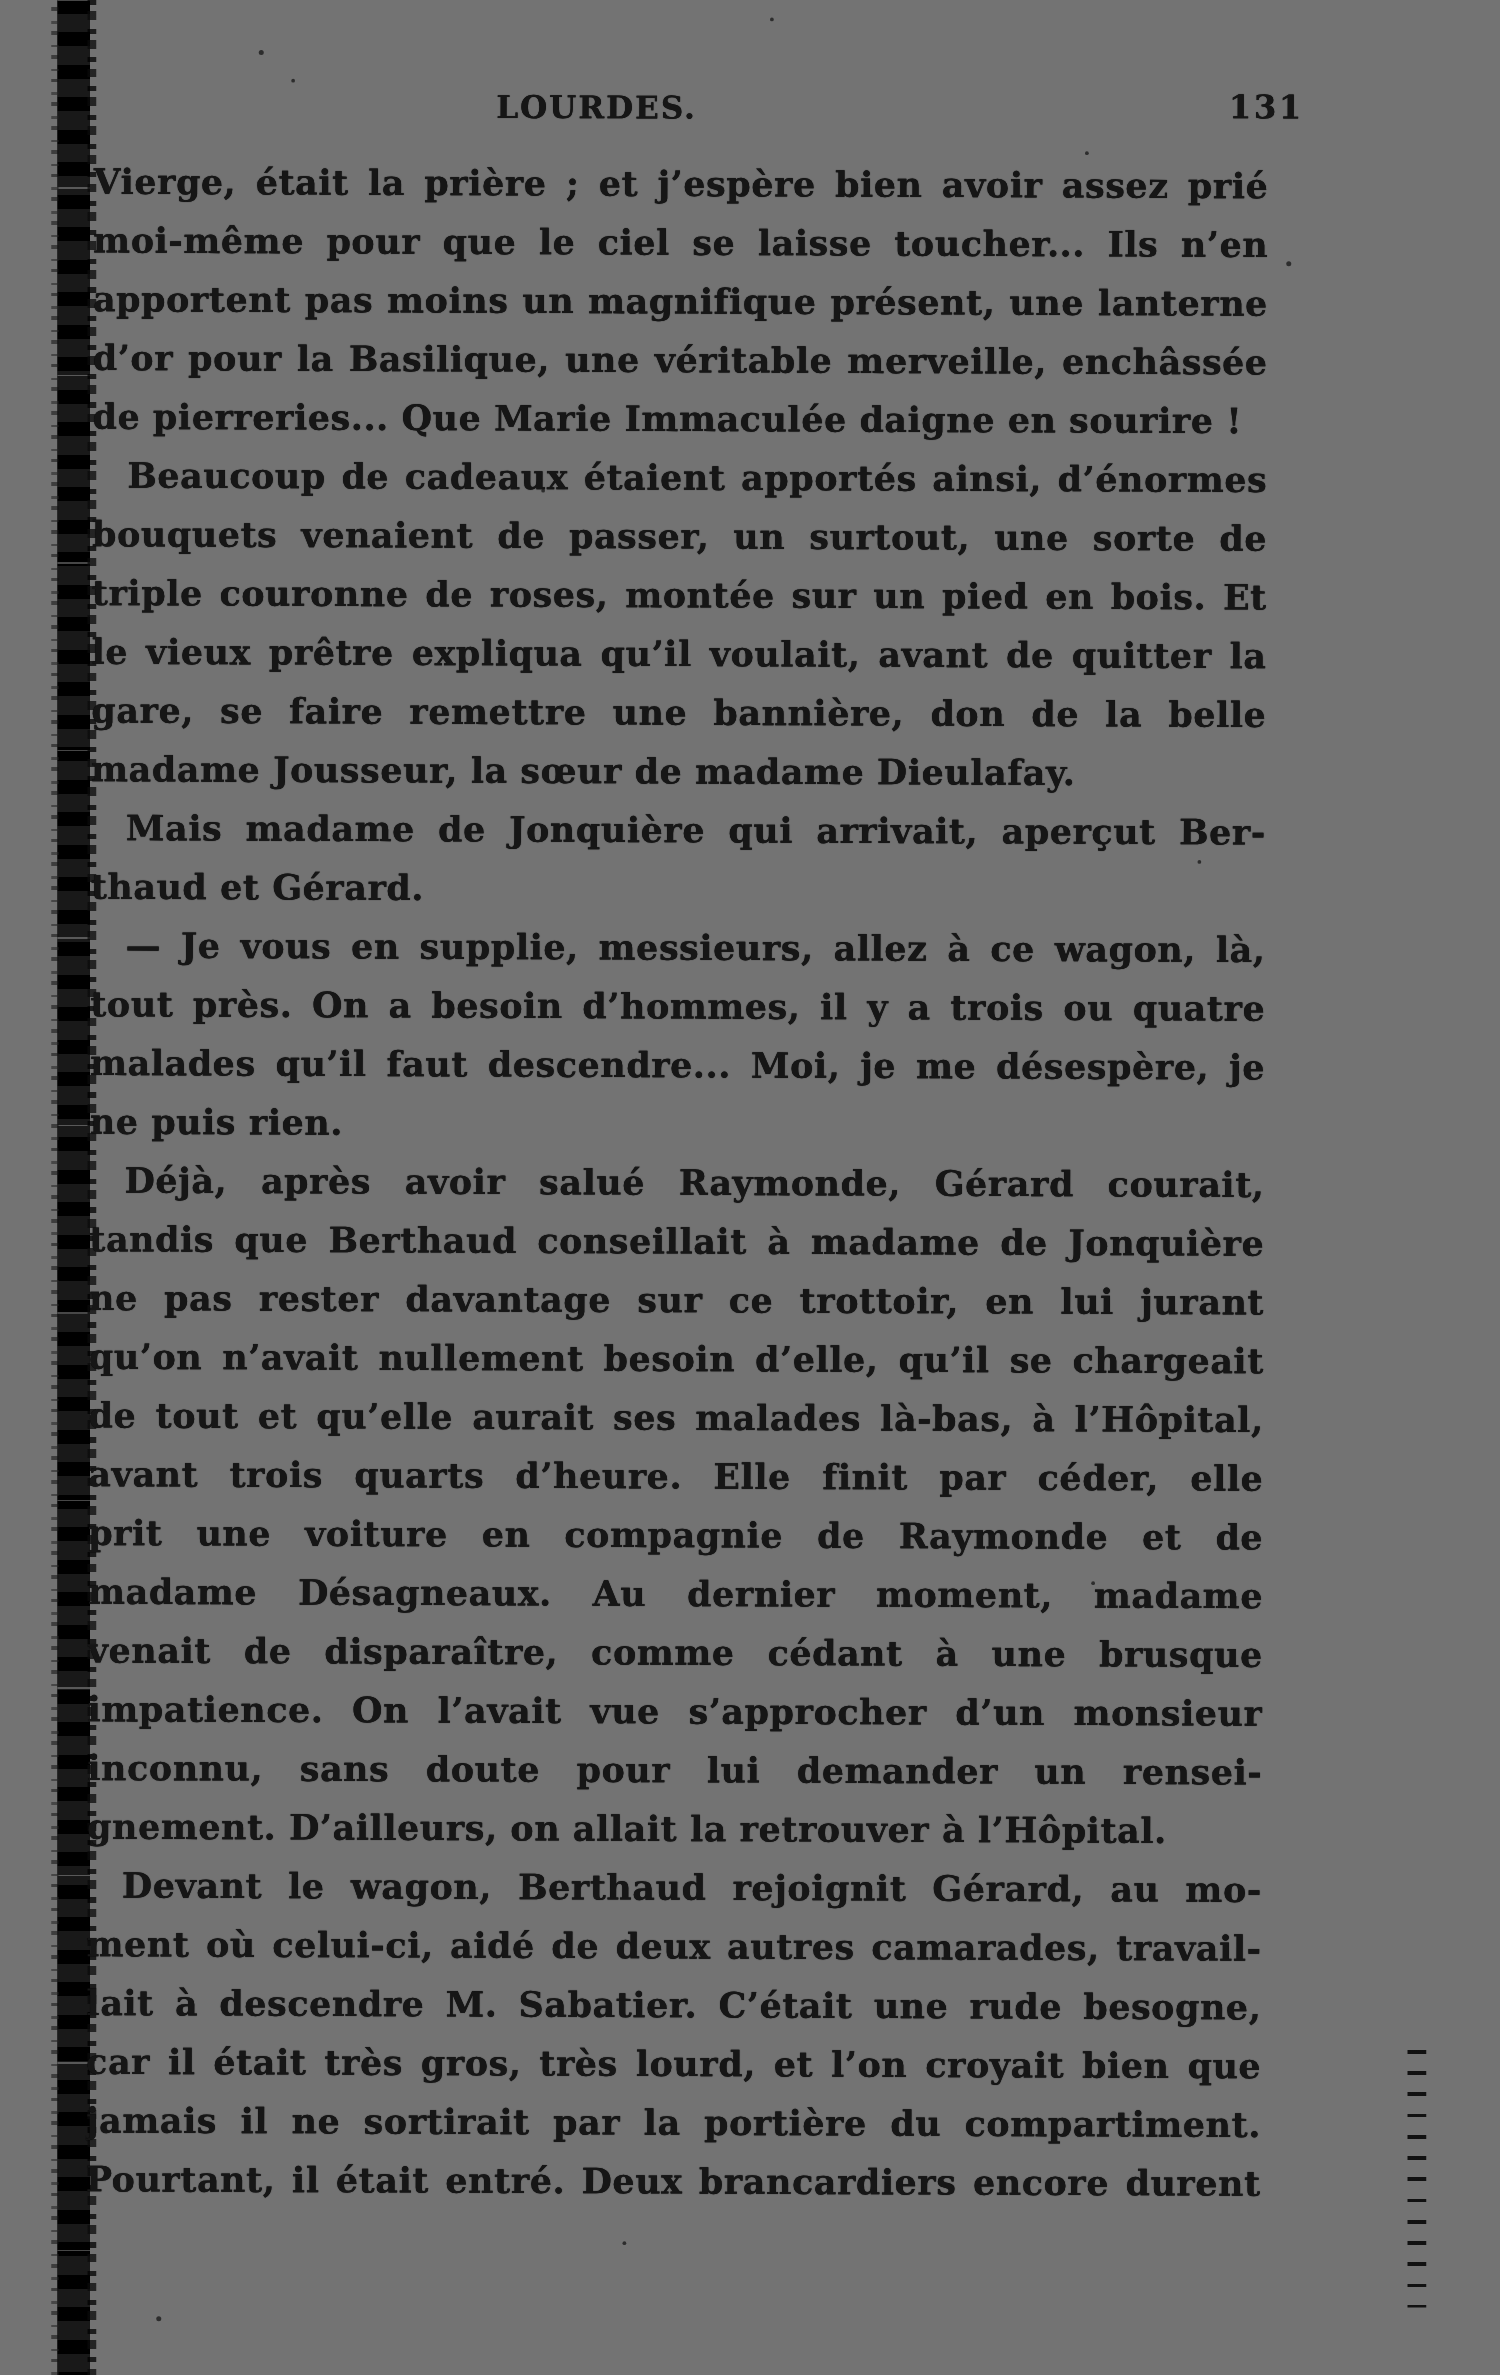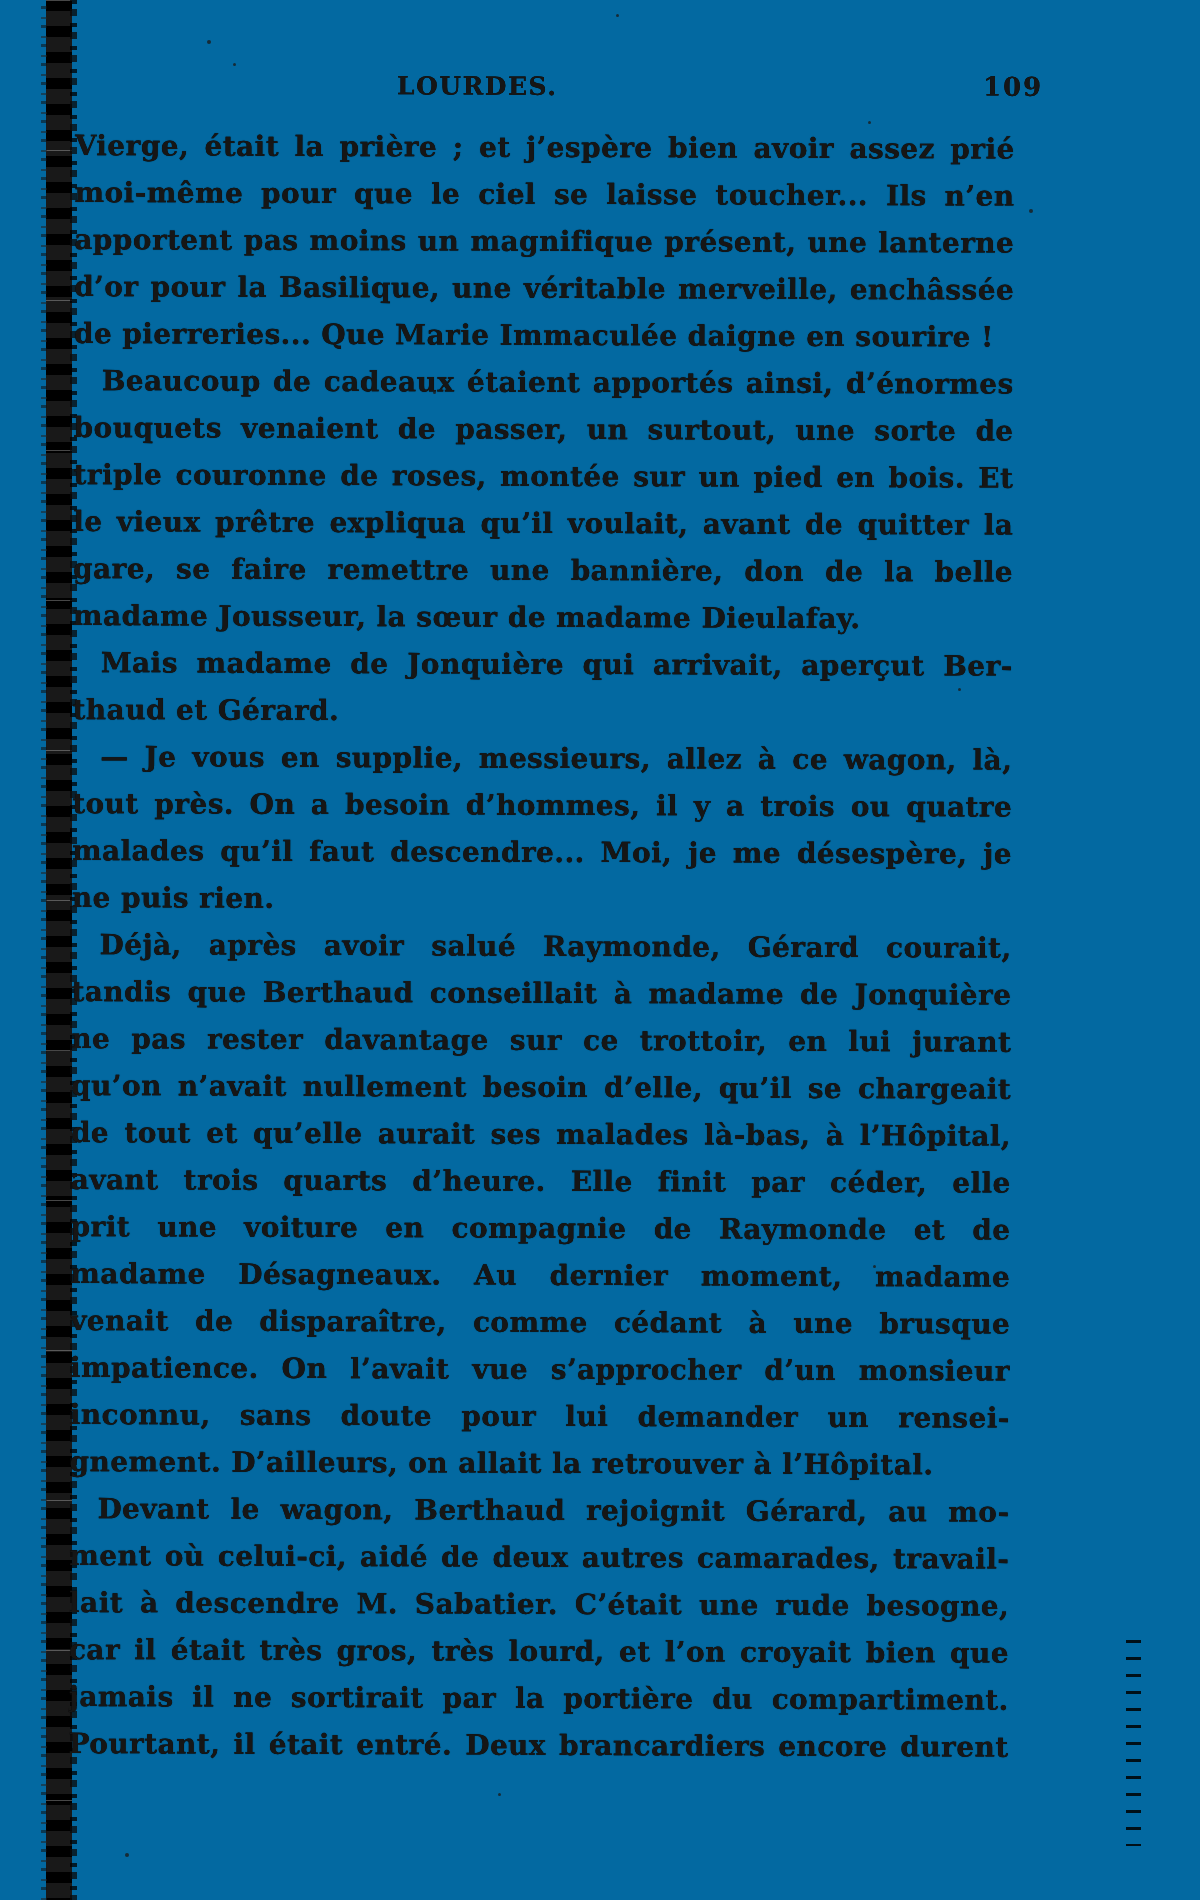--- a/index.html
+++ b/index.html
@@ -1,18 +1,18 @@
 <!DOCTYPE html>
 <html><head>
 <meta charset="utf-8">
 <style>
   html,body { margin:0; padding:0; background:#e8e8e4; }
   .page {
     position:relative; width:1200px; height:1900px; margin:0 auto;
-    background:#0369a1; overflow:hidden;
+    background:#737373; overflow:hidden;
     font-family:"DejaVu Serif", serif; color:#161616;
   }
 
   
   .gutter {
     position:absolute; left:46px; top:0; width:26px; height:1900px;
     background:
       repeating-linear-gradient(180deg, rgba(255,255,255,.28) 0 1px, rgba(255,255,255,0) 1px 150px),
       repeating-linear-gradient(180deg, #000 0 11px, #191919 11px 26px),
       #000;
@@ -71,21 +71,21 @@
 </style>
 </head>
 <body>
 
 <div class="page">
 
   <div class="gutter"></div>
 
   <div class="content">
     <div class="running-title">LOURDES.</div>
-    <div class="page-number">109</div>
+    <div class="page-number">131</div>
     <div class="lines">
         <div class="line">Vierge, était la prière ; et j’espère bien avoir assez prié</div>
         <div class="line">moi-même pour que le ciel se laisse toucher... Ils n’en</div>
         <div class="line">apportent pas moins un magnifique présent, une lanterne</div>
         <div class="line">d’or pour la Basilique, une véritable merveille, enchâssée</div>
         <div class="line last">de pierreries... Que Marie Immaculée daigne en sourire !</div>
         <div class="line indent">Beaucoup de cadeaux étaient apportés ainsi, d’énormes</div>
         <div class="line">bouquets venaient de passer, un surtout, une sorte de</div>
         <div class="line">triple couronne de roses, montée sur un pied en bois. Et</div>
         <div class="line">le vieux prêtre expliqua qu’il voulait, avant de quitter la</div>

